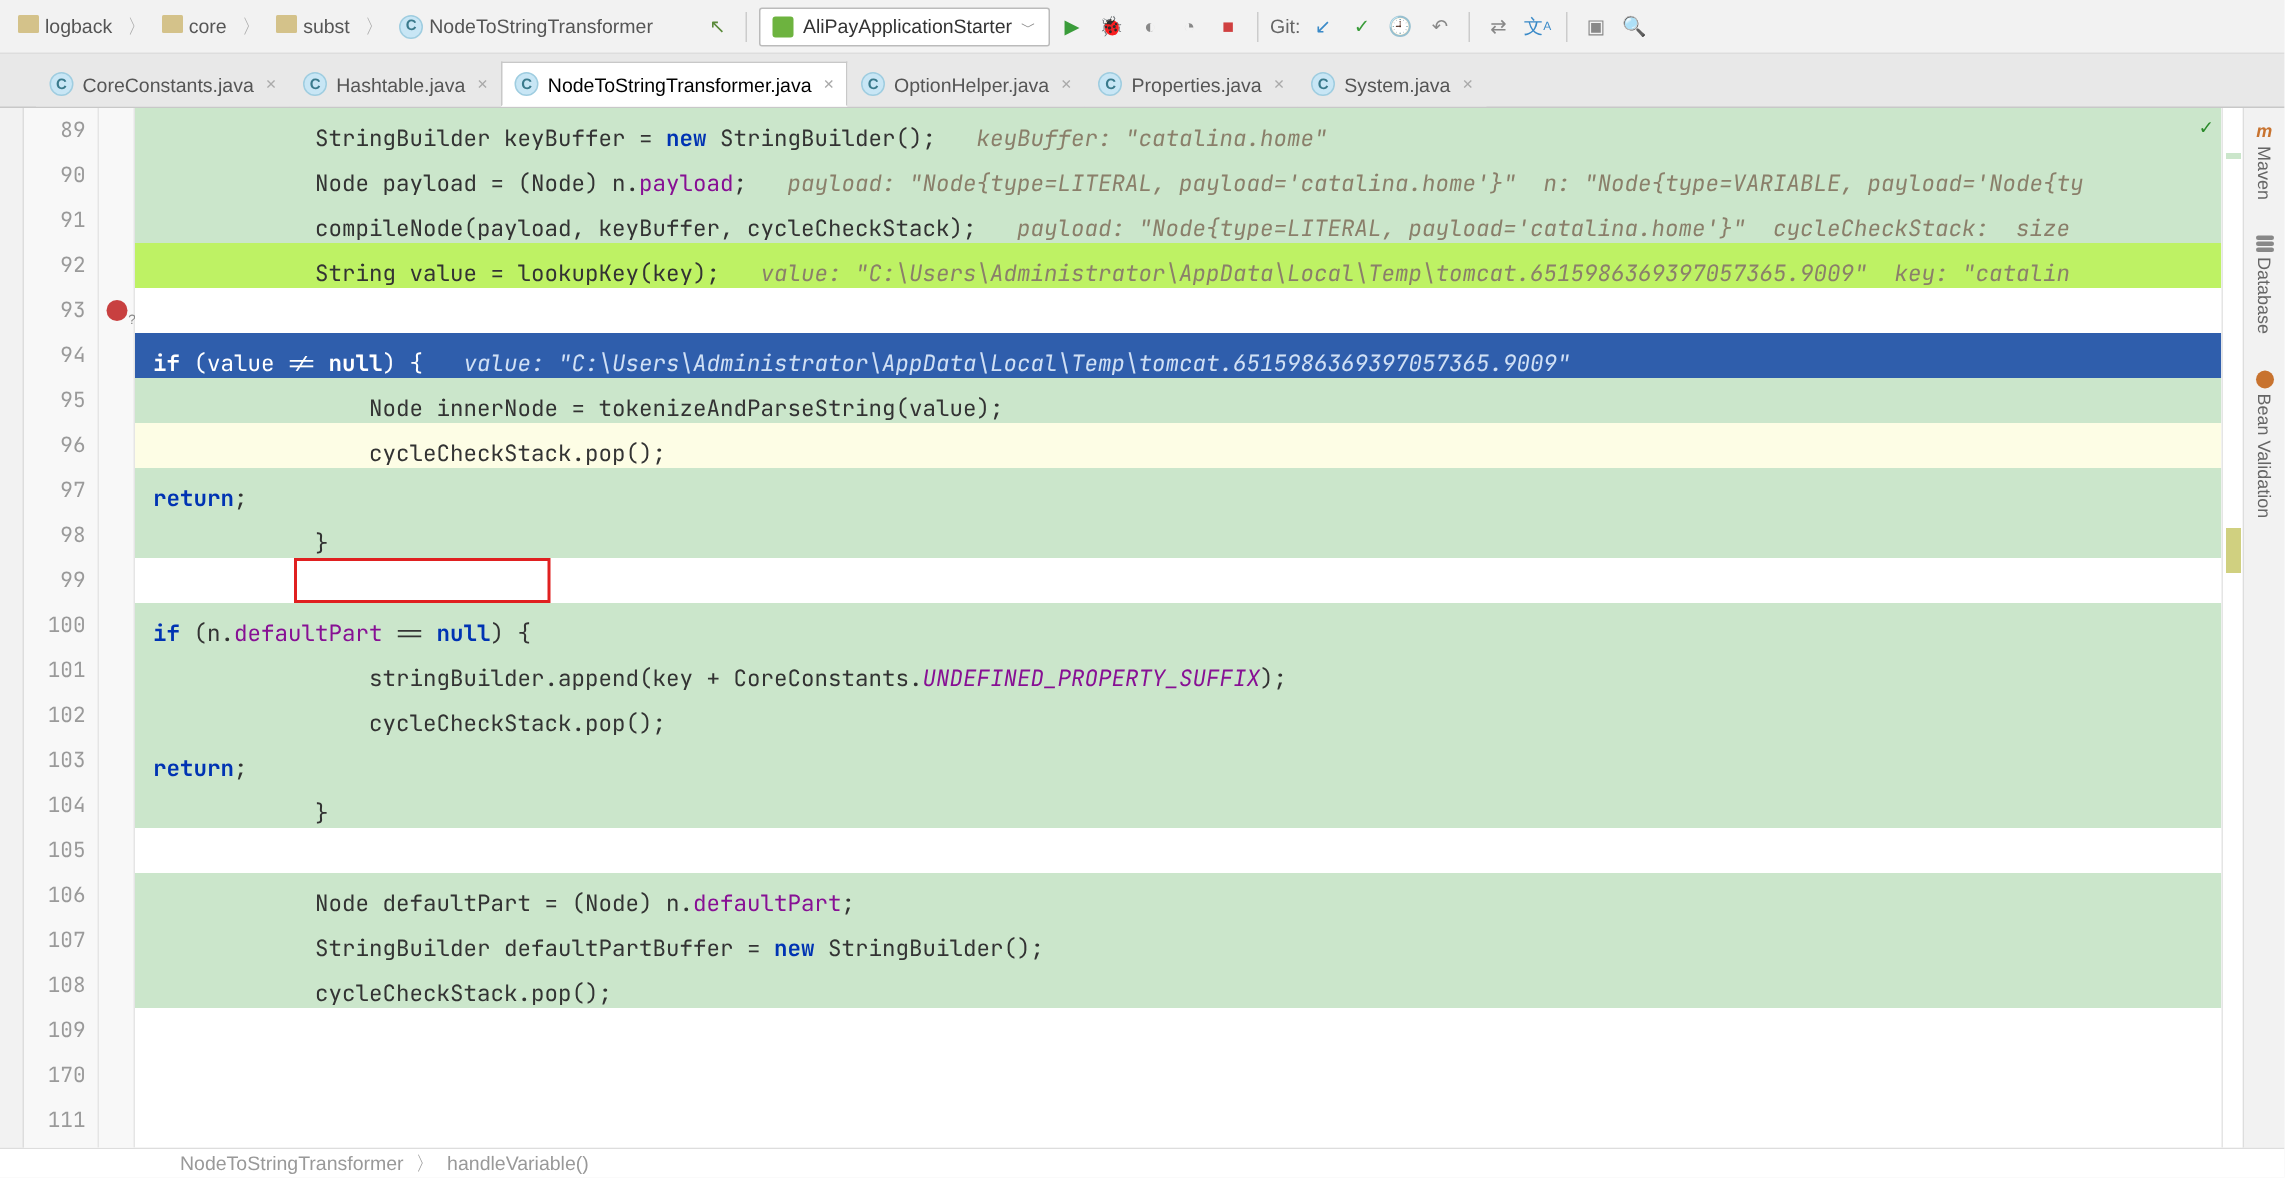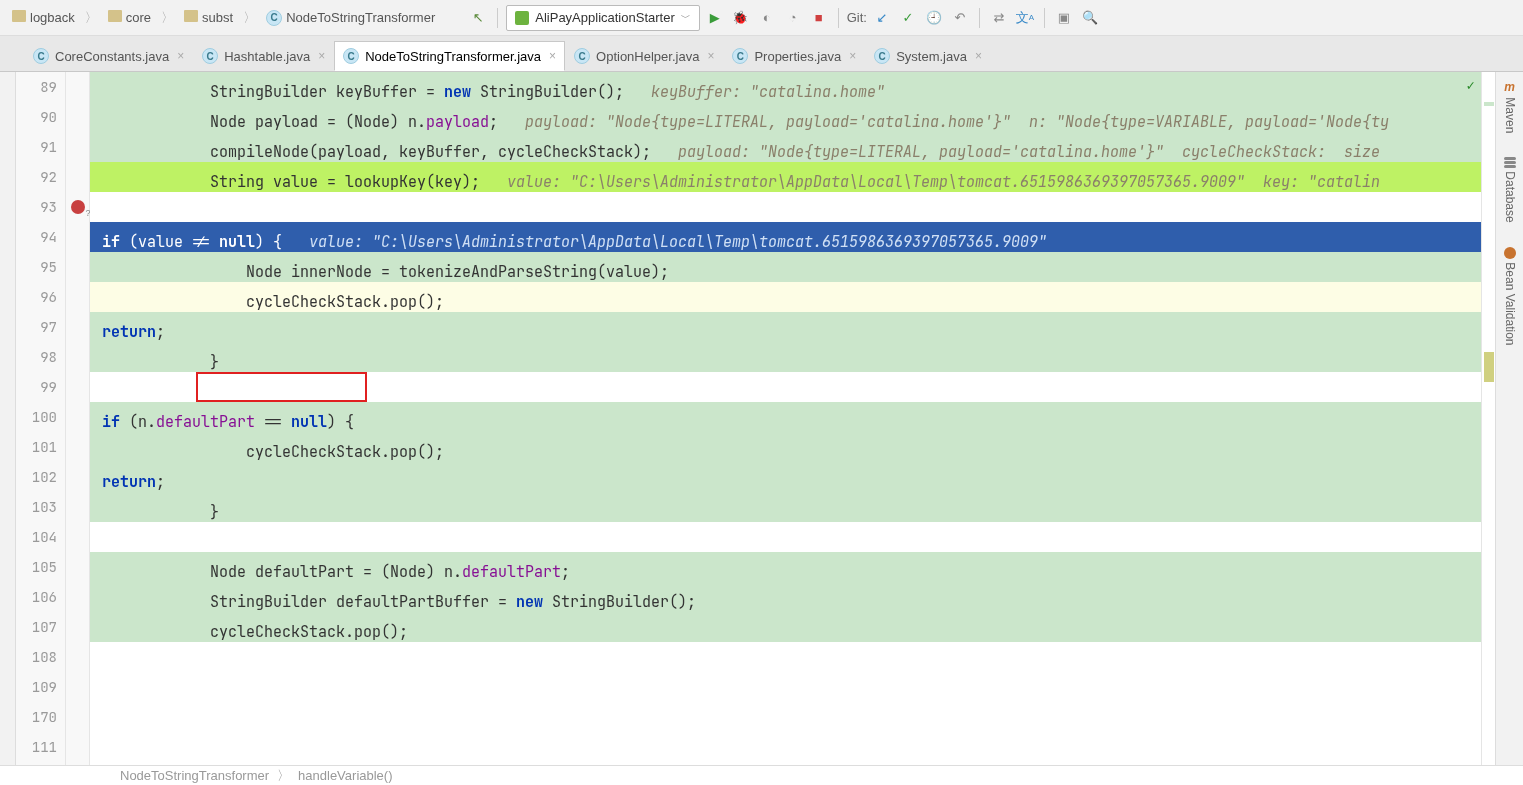--- a/index.html
+++ b/index.html
@@ -355,20 +355,21 @@
       <div class="cline">            compileNode(payload, keyBuffer, cycleCheckStack);   <span class="hint">payload: "Node{type=LITERAL, payload='catalina.home'}"  cycleCheckStack:  size</span></div>
       <div class="cline pink">            String value = lookupKey(key);   <span class="hint">value: "C:\Users\Administrator\AppData\Local\Temp\tomcat.6515986369397057365.9009"  key: "catalin</span></div>
       <div class="cline nobg"></div>
       <div class="cline sel">            <span class="kw">if</span> (value != <span class="kw">null</span>) {   <span class="hint">value: "C:\Users\Administrator\AppData\Local\Temp\tomcat.6515986369397057365.9009"</span></div>
       <div class="cline">                Node innerNode = <span style="">tokenizeAndParseString</span>(value);</div>
       <div class="cline yel">                cycleCheckStack.pop();</div>
       <div class="cline">                <span class="kw">return</span>;</div>
       <div class="cline">            }</div>
       <div class="cline nobg"></div>
       <div class="cline">            <span class="kw">if</span> (n.<span class="field">defaultPart</span> == <span class="kw">null</span>) {</div>
+      <div class="cline">                stringBuilder.append(key + CoreConstants.<span class="undef">UNDEFINED_PROPERTY_SUFFIX</span>);</div>
       <div class="cline">                cycleCheckStack.pop();</div>
       <div class="cline">                <span class="kw">return</span>;</div>
       <div class="cline">            }</div>
       <div class="cline nobg"></div>
       <div class="cline">            Node defaultPart = (Node) n.<span class="field">defaultPart</span>;</div>
       <div class="cline">            StringBuilder defaultPartBuffer = <span class="kw">new</span> StringBuilder();</div>
       <div class="cline">            cycleCheckStack.pop();</div>
     </div>
 
   <div class="marker-strip">

